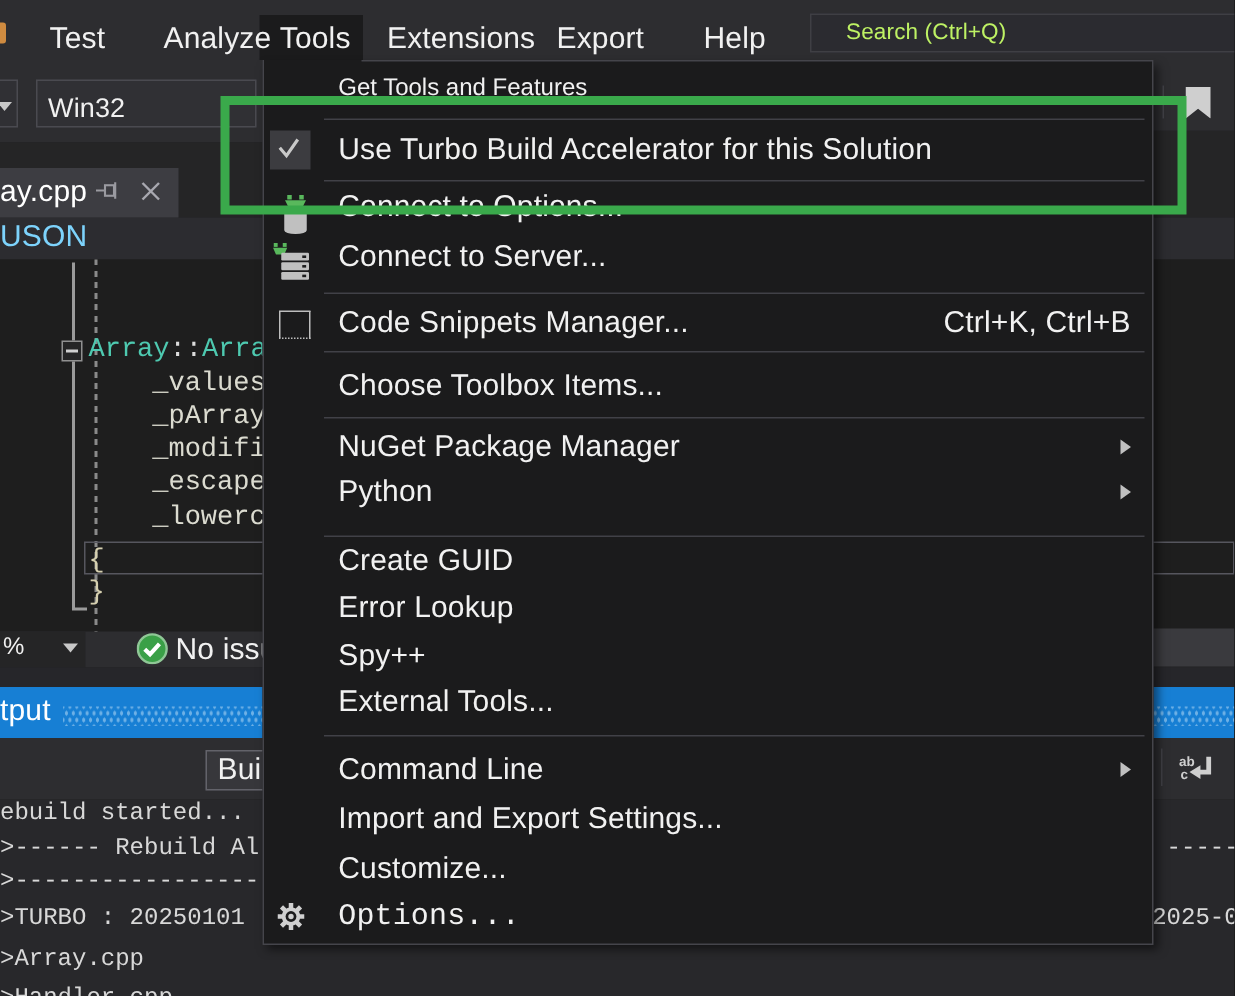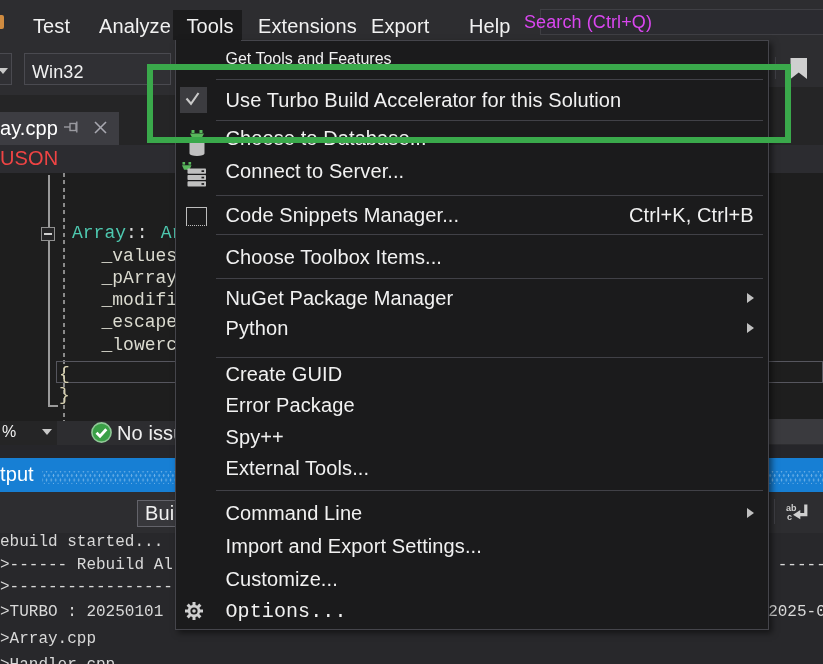--- a/index.html
+++ b/index.html
@@ -2,48 +2,48 @@
 <html><head><meta charset="utf-8">
 <style>
 html,body{margin:0;padding:0;background:#1e1e1e;}
 #root{position:relative;width:823px;height:664px;overflow:hidden;background:#1e1e1e;font-family:"Liberation Sans",sans-serif;}
 .abs{position:absolute;}
 .t{position:absolute;white-space:pre;font-size:20px;letter-spacing:0.1px;line-height:20px;color:#f1f1f1;}
 .mono{position:absolute;white-space:pre;font-family:"Liberation Mono",monospace;}
 .c18{font-size:18px;line-height:22px;color:#dbdbd0;}
 .c16{font-size:16px;line-height:20px;color:#d8d8d8;}
 .sep{position:absolute;height:1px;background:#414147;}
-.teal{color:#4ec9b0;margin-left:13px;}
+.teal{color:#4ec9b0;}
 </style></head>
 <body>
 <div id="root">
 
 <div class="abs" id="menubar" style="left:0;top:0;width:823px;height:40px;background:#2d2d30;"></div>
 <div class="abs" id="toolbar" style="left:0;top:40px;width:823px;height:55px;background:#2d2d30;"></div>
 <div class="abs" id="tabbar" style="left:0;top:95px;width:823px;height:50px;background:#252526;"></div>
 <div class="abs" id="crumb" style="left:0;top:144.5px;width:823px;height:28.5px;background:#2c2c30;"></div>
 <div class="abs" id="editor" style="left:0;top:173px;width:823px;height:248px;background:#1e1e1e;"></div>
 <div class="abs" id="editbar" style="left:0;top:421px;width:823px;height:24px;background:#2d2d30;"></div>
 <div class="abs" id="gap1" style="left:0;top:445px;width:823px;height:12.6px;background:#26262a;"></div>
 <div class="abs" id="outhead" style="left:0;top:457.6px;width:823px;height:34px;background:#177fd4;"></div>
 <div class="abs" id="outbar" style="left:0;top:491.6px;width:823px;height:41px;background:#2d2d30;"></div>
 <div class="abs" id="outtext" style="left:0;top:532.6px;width:823px;height:131.4px;background:#28282b;"></div>
 
 <div class="abs" style="left:768px;top:86.5px;width:55px;height:9px;background:#252526;"></div>
 
 <div class="abs" style="left:0;top:15px;width:3.5px;height:14px;background:#cf8b40;border-radius:0 2px 2px 0;"></div>
 <div class="abs" style="left:173px;top:9.5px;width:68.5px;height:30.5px;background:#1b1b1c;"></div>
 <div class="t" style="left:33px;top:16.3px;">Test</div>
-<div class="t" style="left:99px;top:16.3px;">Analyze</div>
+<div class="t" style="left:109px;top:16.3px;">Analyze</div>
 <div class="t" style="left:186.5px;top:16.3px;">Tools</div>
 <div class="t" style="left:258px;top:16.3px;">Extensions</div>
 <div class="t" style="left:371px;top:16.3px;">Export</div>
 <div class="t" style="left:469px;top:16.3px;">Help</div>
 <div class="abs" style="left:540px;top:9px;width:290px;height:26px;background:#2b2b30;border:1px solid #3f3f44;box-sizing:border-box;"></div>
-<div class="t" style="left:524px;top:11.6px;font-size:18px;color:#d946ef;">Search (Ctrl+Q)</div>
+<div class="t" style="left:564px;top:11.6px;font-size:15px;color:#bef264;">Search (Ctrl+Q)</div>
 
 <div class="abs" style="left:-30px;top:53.4px;width:42px;height:31.7px;background:#303034;border:1px solid #4a4a50;box-sizing:border-box;"></div>
 <div class="abs" style="left:-2px;top:67.5px;width:0;height:0;border-left:5px solid transparent;border-right:5px solid transparent;border-top:6px solid #c8c8c8;"></div>
 <div class="abs" style="left:24px;top:53.4px;width:147px;height:31.7px;background:#303034;border:1px solid #4a4a50;box-sizing:border-box;"></div>
 <div class="t" style="left:32px;top:61.7px;font-size:18px;">Win32</div>
 <div class="sep" style="left:775px;top:57px;width:1px;height:22px;"></div>
 <svg class="abs" style="left:790px;top:58px;" width="18" height="21" viewBox="0 0 18 21">
       <path d="M0.5 0 L17 0 L17 21 L8.7 14.5 L0.5 21 Z" fill="#cfcfcf"></path>
     </svg>
 
@@ -56,21 +56,21 @@
         <line x1="13.8" y1="2.5" x2="13.8" y2="13.5"></line>
       </g>
     </svg>
 <svg class="abs" style="left:93px;top:120px;" width="15" height="15" viewBox="0 0 15 15">
       <g stroke="#a8a8b0" stroke-width="1.6">
         <line x1="2" y1="2" x2="13" y2="13"></line>
         <line x1="13" y1="2" x2="2" y2="13"></line>
       </g>
     </svg>
 
-<div class="t" style="left:0;top:148.3px;color:#ef4444;">USON</div>
+<div class="t" style="left:0;top:148.3px;color:#7dd3fc;">USON</div>
 
 <div class="abs" style="left:48px;top:175px;width:1.5px;height:231px;background:#9a9a9a;"></div>
 <div class="abs" style="left:48px;top:405px;width:10px;height:1.5px;background:#9a9a9a;"></div>
 <div class="abs" style="left:63px;top:173px;width:1.5px;height:248px;background:repeating-linear-gradient(to bottom,#8a8a8a 0 4px,transparent 4px 7.5px);"></div>
 <div class="abs" style="left:41px;top:226.7px;width:14px;height:14.5px;background:#252526;border:1px solid #909090;box-sizing:border-box;"></div>
 <div class="abs" style="left:44px;top:233px;width:8px;height:1.6px;background:#d0d0d0;"></div>
 <div class="mono c18" style="left:59px;top:222.3px;"><span class="teal">Array</span><span style="color:#dcdcdc;">::</span><span class="teal">Array</span><span style="color:#dcdcdc;">(JsonAlloc&amp; alloc, const char* name)</span></div>
 <div class="mono c18" style="left:101.5px;top:244.8px;">_values(alloc),</div>
 <div class="mono c18" style="left:101.5px;top:267.3px;">_pArray(nullptr),</div>
 <div class="mono c18" style="left:101.5px;top:289.3px;">_modified(false),</div>
@@ -121,21 +121,21 @@
       </svg>
   <div class="t" style="left:49.5px;top:48.9px;">Use Turbo Build Accelerator for this Solution</div>
   <div class="sep" style="left:40px;top:79px;width:547px;"></div>
 
   <svg class="abs" style="left:11px;top:88.5px;" width="22" height="28" viewBox="0 0 22 28">
     <rect x="4.5" y="0" width="3" height="3" fill="#59b85c"></rect>
         <rect x="12.5" y="0" width="3" height="3" fill="#59b85c"></rect>
     <path d="M3 3.5 h14 l-2.5 5 h-9 z" fill="#59b85c"></path>
     <path d="M2.5 11.5 a7.5 2.5 0 0 1 15 0 v12 a7.5 2.5 0 0 1 -15 0 z" fill="#c0c0c0"></path>
   </svg>
-  <div class="t" style="left:49.5px;top:86.7px;">Choose to Database...</div>
+  <div class="t" style="left:49.5px;top:86.7px;">Connect to Options...</div>
 
   <svg class="abs" style="left:6px;top:121px;" width="26" height="26" viewBox="0 0 26 26">
     <rect x="0.5" y="0" width="2.6" height="2.6" fill="#59b85c"></rect>
         <rect x="6.5" y="0" width="2.6" height="2.6" fill="#59b85c"></rect>
     <path d="M0 3.2 h9.5 l-2 4.5 h-5.5 z" fill="#59b85c"></path>
     <rect x="5.5" y="6.5" width="18.5" height="5.2" rx="0.8" fill="#c0c0c0"></rect>
         <rect x="5.5" y="12.9" width="18.5" height="5.2" rx="0.8" fill="#c0c0c0"></rect>
         <rect x="5.5" y="19.3" width="18.5" height="5.2" rx="0.8" fill="#c0c0c0"></rect>
     <rect x="19.5" y="8.3" width="2.6" height="1.7" fill="#1b1b1c"></rect>
         <rect x="19.5" y="14.7" width="2.6" height="1.7" fill="#1b1b1c"></rect>
@@ -149,21 +149,21 @@
   <div class="t" style="left:453px;top:163.8px;">Ctrl+K, Ctrl+B</div>
   <div class="sep" style="left:40px;top:193.3px;width:547px;"></div>
   <div class="t" style="left:49.5px;top:205.7px;">Choose Toolbox Items...</div>
   <div class="sep" style="left:40px;top:236.8px;width:547px;"></div>
   <div class="t" style="left:49.5px;top:246.7px;">NuGet Package Manager</div>
   <div class="abs" style="left:570.6px;top:251.5px;width:0;height:0;border-top:5.5px solid transparent;border-bottom:5.5px solid transparent;border-left:7px solid #c0c0c0;"></div>
   <div class="t" style="left:49.5px;top:276.7px;">Python</div>
   <div class="abs" style="left:570.6px;top:281.9px;width:0;height:0;border-top:5.5px solid transparent;border-bottom:5.5px solid transparent;border-left:7px solid #c0c0c0;"></div>
   <div class="sep" style="left:40px;top:315.8px;width:547px;"></div>
   <div class="t" style="left:49.5px;top:322.5px;">Create GUID</div>
-  <div class="t" style="left:49.5px;top:353.6px;">Error Package</div>
+  <div class="t" style="left:49.5px;top:353.6px;">Error Lookup</div>
   <div class="t" style="left:49.5px;top:385.5px;">Spy++</div>
   <div class="t" style="left:49.5px;top:417.3px;">External Tools...</div>
   <div class="sep" style="left:40px;top:449.4px;width:547px;"></div>
   <div class="t" style="left:49.5px;top:462.1px;">Command Line</div>
   <div class="abs" style="left:570.6px;top:466.5px;width:0;height:0;border-top:5.5px solid transparent;border-bottom:5.5px solid transparent;border-left:7px solid #c0c0c0;"></div>
   <div class="t" style="left:49.5px;top:494.6px;">Import and Export Settings...</div>
   <div class="t" style="left:49.5px;top:528px;">Customize...</div>
   <div class="t" style="left:49.5px;top:561.3px;font-family:Liberation Mono, monospace;">Options...</div>
 
   <svg class="abs" style="left:9px;top:561px;" width="18" height="18" viewBox="0 0 18 18">

